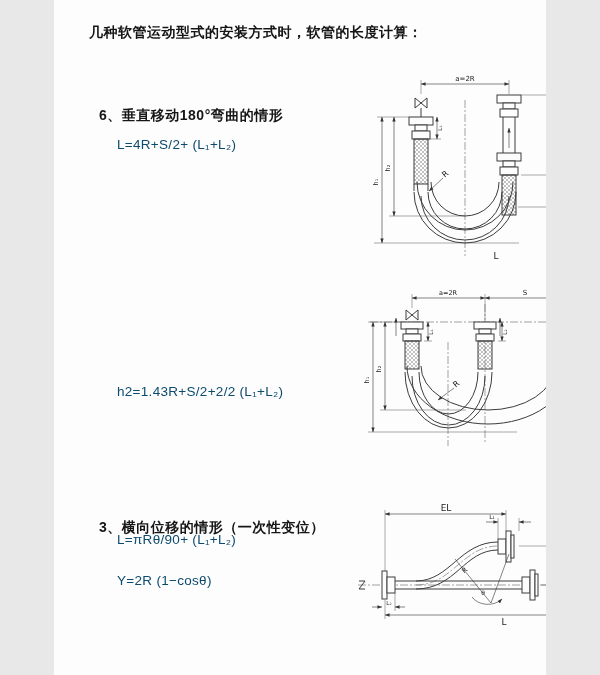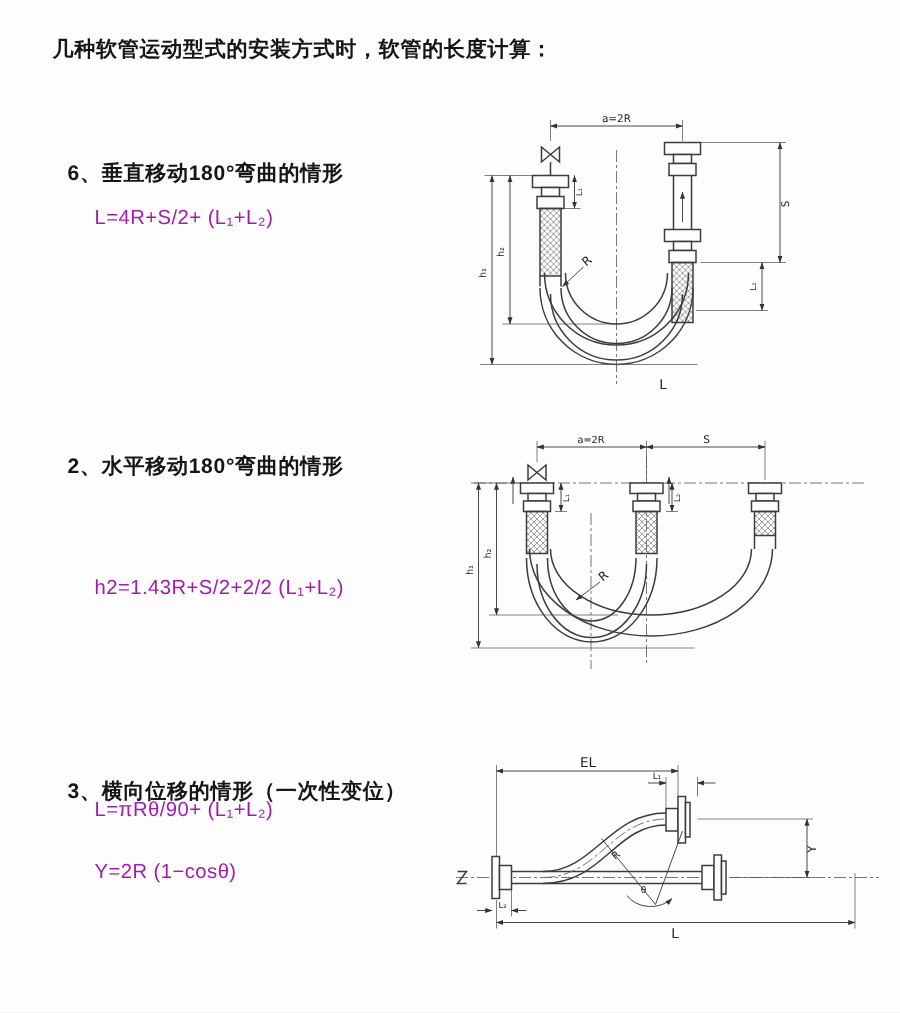--- a/index.html
+++ b/index.html
@@ -1,54 +1,53 @@
 <!DOCTYPE html>
 <html><head>
 <meta charset="utf-8">
 <style>
   html,body{margin:0;padding:0;}
   body{background:#e8e8e8;}
   .page{
-    position:relative;width:600px;height:675px;margin:0 auto;
+    position:relative;width:492px;height:675px;margin:0 auto;
     background:#fdfdfd;overflow:hidden;
     font-family:"Liberation Sans","DejaVu Sans",sans-serif;
     color:#1b1b1b;
   }
   .doc-title{
     position:absolute;left:35px;top:24px;
     font-size:14px;font-weight:600;letter-spacing:.5px;color:#161616;
   }
   .section-heading{
     position:absolute;left:45px;
     font-size:14px;font-weight:600;letter-spacing:.5px;color:#161616;
   }
   .formula{
     position:absolute;left:63px;
-    font-size:13.5px;font-weight:500;letter-spacing:.3px;color:#a21caf;
+    font-size:13.5px;font-weight:500;letter-spacing:.3px;color:#0c4a6e;
   }
   svg{position:absolute;overflow:visible;}
   .draw{stroke:#3c3c3c;stroke-width:1;fill:none;}
   .fit{stroke:#3c3c3c;stroke-width:1;fill:#fdfdfd;}
   .hose{stroke:#3c3c3c;stroke-width:1;fill:url(#hatch);}
   .dim{stroke:#333;stroke-width:.6;fill:none;}
   .ext{stroke:#555;stroke-width:.5;fill:none;}
   .cl{stroke:#666;stroke-width:.6;fill:none;stroke-dasharray:8 2 2 2;}
   .lbl{fill:#222;font-family:"DejaVu Sans",sans-serif;}
 </style>
 </head>
 <body>
 
 <div class="page">
 
   <div class="doc-title">几种软管运动型式的安装方式时，软管的长度计算：</div>
 
   <div class="section-heading" style="top:107px">6、垂直移动180°弯曲的情形</div>
   <div class="formula" style="top:137px">L=4R+S/2+ (L₁+L₂)</div>
 
-  <div class="section-heading" style="top:302px">2、水平移动180°弯曲的情形</div>
   <div class="formula" style="top:384px">h2=1.43R+S/2+2/2 (L₁+L₂)</div>
 
   <div class="section-heading" style="top:519px">3、横向位移的情形（一次性变位）</div>
   <div class="formula" style="top:532px">L=πRθ/90+ (L₁+L₂)</div>
   <div class="formula" style="top:573px">Y=2R (1−cosθ)</div>
 
   <svg style="left:315px;top:70px" width="275" height="192" viewBox="0 0 275 192">
     <defs>
       <pattern id="hatch" width="4" height="4" patternUnits="userSpaceOnUse">
         <path d="M0,4 L4,0 M0,0 L4,4" stroke="#777" stroke-width="0.45"></path>

